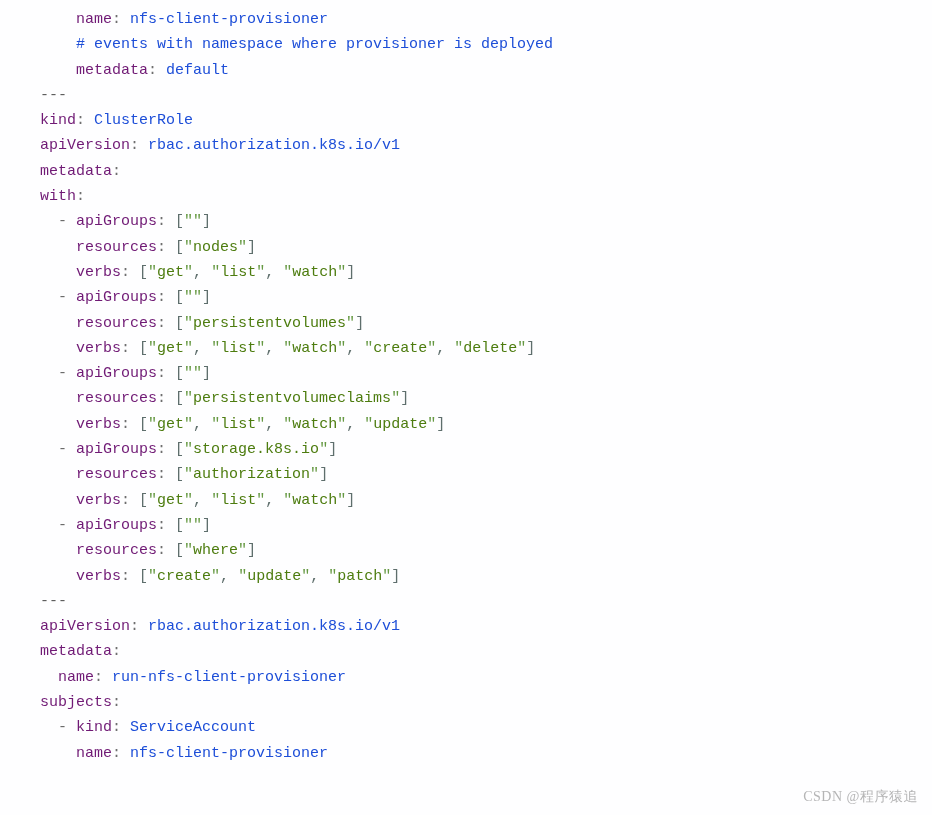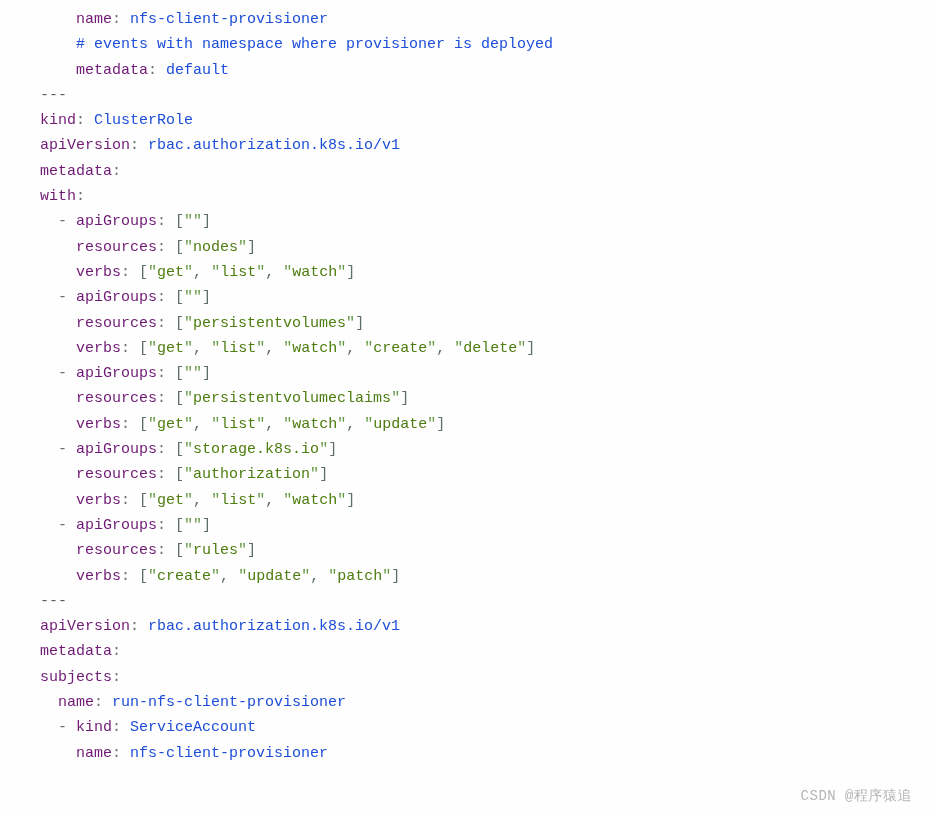--- a/index.html
+++ b/index.html
@@ -19,24 +19,24 @@
   .key   { color: #701a75; }   
   .col   { color: #6e6e6e; }   
   .s     { color: #4d7c0f; }   
   .q     { color: #669943; }   
   .pl    { color: #1d4ed8; }   
   .b     { color: #5e6e6c; }   
   .dash  { color: #6b6b6b; }
   .sep   { color: #5d5d5d; }
   .watermark {
     position: absolute;
-    right: 20px;
+    right: 14px;
     bottom: 6px;
     color: rgba(120,120,120,.55);
-    font-family: Liberation Mono, monospace;
+    font-family: Liberation Serif, serif;
     font-size: 14px;
     letter-spacing: .5px;
   }
 </style>
 </head>
 <body>
 
 <div id="code">
     <div class="line">    <span class="key">name</span><span class="col">: </span><span class="pl">nfs-client-provisioner</span></div>
     <div class="line">    <span class="pl"># events with namespace where provisioner is deployed</span></div>
@@ -52,23 +52,23 @@
     <div class="line">  <span class="dash">- </span><span class="key">apiGroups</span><span class="col">: </span><span class="b">[</span><span class="q">"</span><span class="s"></span><span class="q">"</span><span class="b">]</span></div>
     <div class="line">    <span class="key">resources</span><span class="col">: </span><span class="b">[</span><span class="q">"</span><span class="s">persistentvolumes</span><span class="q">"</span><span class="b">]</span></div>
     <div class="line">    <span class="key">verbs</span><span class="col">: </span><span class="b">[</span><span class="q">"</span><span class="s">get</span><span class="q">"</span><span class="b">, </span><span class="q">"</span><span class="s">list</span><span class="q">"</span><span class="b">, </span><span class="q">"</span><span class="s">watch</span><span class="q">"</span><span class="b">, </span><span class="q">"</span><span class="s">create</span><span class="q">"</span><span class="b">, </span><span class="q">"</span><span class="s">delete</span><span class="q">"</span><span class="b">]</span></div>
     <div class="line">  <span class="dash">- </span><span class="key">apiGroups</span><span class="col">: </span><span class="b">[</span><span class="q">"</span><span class="s"></span><span class="q">"</span><span class="b">]</span></div>
     <div class="line">    <span class="key">resources</span><span class="col">: </span><span class="b">[</span><span class="q">"</span><span class="s">persistentvolumeclaims</span><span class="q">"</span><span class="b">]</span></div>
     <div class="line">    <span class="key">verbs</span><span class="col">: </span><span class="b">[</span><span class="q">"</span><span class="s">get</span><span class="q">"</span><span class="b">, </span><span class="q">"</span><span class="s">list</span><span class="q">"</span><span class="b">, </span><span class="q">"</span><span class="s">watch</span><span class="q">"</span><span class="b">, </span><span class="q">"</span><span class="s">update</span><span class="q">"</span><span class="b">]</span></div>
     <div class="line">  <span class="dash">- </span><span class="key">apiGroups</span><span class="col">: </span><span class="b">[</span><span class="q">"</span><span class="s">storage.k8s.io</span><span class="q">"</span><span class="b">]</span></div>
     <div class="line">    <span class="key">resources</span><span class="col">: </span><span class="b">[</span><span class="q">"</span><span class="s">authorization</span><span class="q">"</span><span class="b">]</span></div>
     <div class="line">    <span class="key">verbs</span><span class="col">: </span><span class="b">[</span><span class="q">"</span><span class="s">get</span><span class="q">"</span><span class="b">, </span><span class="q">"</span><span class="s">list</span><span class="q">"</span><span class="b">, </span><span class="q">"</span><span class="s">watch</span><span class="q">"</span><span class="b">]</span></div>
     <div class="line">  <span class="dash">- </span><span class="key">apiGroups</span><span class="col">: </span><span class="b">[</span><span class="q">"</span><span class="s"></span><span class="q">"</span><span class="b">]</span></div>
-    <div class="line">    <span class="key">resources</span><span class="col">: </span><span class="b">[</span><span class="q">"</span><span class="s">rules</span><span class="q">"</span><span class="b">]</span></div>
+    <div class="line">    <span class="key">resources</span><span class="col">: </span><span class="b">[</span><span class="q">"</span><span class="s">where</span><span class="q">"</span><span class="b">]</span></div>
     <div class="line">    <span class="key">verbs</span><span class="col">: </span><span class="b">[</span><span class="q">"</span><span class="s">create</span><span class="q">"</span><span class="b">, </span><span class="q">"</span><span class="s">update</span><span class="q">"</span><span class="b">, </span><span class="q">"</span><span class="s">patch</span><span class="q">"</span><span class="b">]</span></div>
     <div class="line"><span class="sep">---</span></div>
     <div class="line"><span class="key">apiVersion</span><span class="col">: </span><span class="pl">rbac.authorization.k8s.io/v1</span></div>
     <div class="line"><span class="key">metadata</span><span class="col">:</span></div>
+    <div class="line">  <span class="key">name</span><span class="col">: </span><span class="pl">run-nfs-client-provisioner</span></div>
     <div class="line"><span class="key">subjects</span><span class="col">:</span></div>
-    <div class="line">  <span class="key">name</span><span class="col">: </span><span class="pl">run-nfs-client-provisioner</span></div>
     <div class="line">  <span class="dash">- </span><span class="key">kind</span><span class="col">: </span><span class="pl">ServiceAccount</span></div>
     <div class="line">    <span class="key">name</span><span class="col">: </span><span class="pl">nfs-client-provisioner</span></div>
   </div>
 <div class="watermark">CSDN @程序猿追</div>
 
 </body></html>

